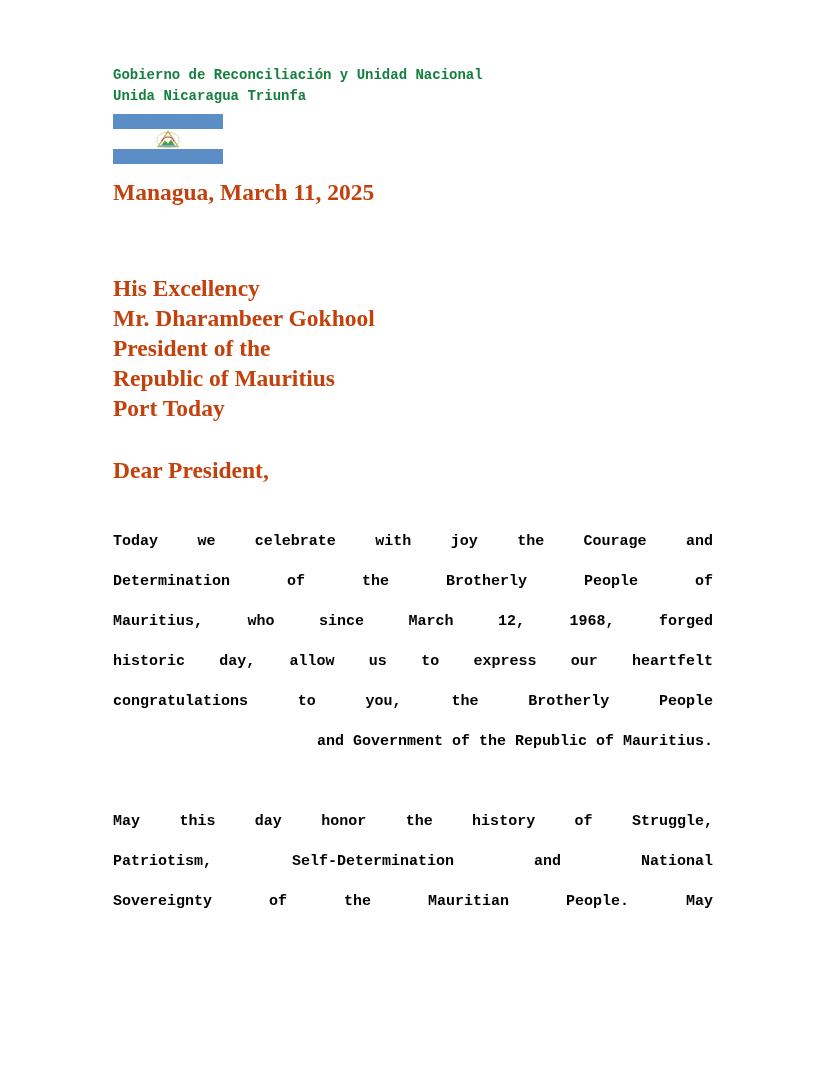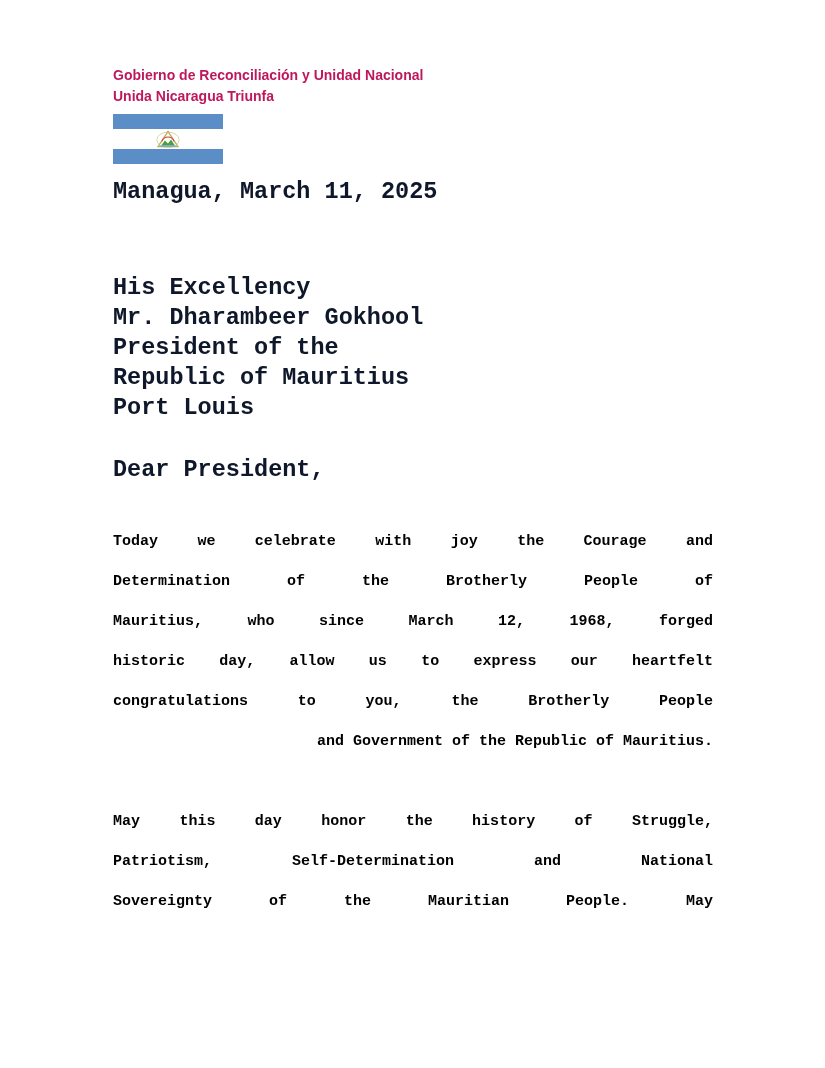--- a/index.html
+++ b/index.html
@@ -9,47 +9,47 @@
     width: 825px;
     height: 1068px;
     background: #ffffff;
     overflow: hidden;
     padding: 65px 112px 0 113px;
     font-synthesis: weight;
   }
 
   
   .letterhead {
-    font-family: Liberation Sans, sans-serif;
+    font-family: Liberation Mono, monospace;
     font-weight: bold;
     font-size: 14px;
     line-height: 21px;
-    color: #be185d;
+    color: #15803d;
   }
 
   
   .flag {
     width: 110px;
     height: 50px;
     margin-top: 7px;
     display: flex;
     flex-direction: column;
   }
   .flag .stripe { flex: 1; position: relative; }
   .flag .stripe.blue { background: var(--flag-blue, #5B8DC6); }
   .flag .stripe.white { background: #ffffff; display: flex; align-items: center; justify-content: center; }
   .emblem { width: 26px; height: 20px; display: block; }
 
   
   .mono-lg {
-    font-family: Liberation Mono, monospace;
+    font-family: Liberation Serif, serif;
     font-weight: bold;
     font-size: 23.5px;
     line-height: 30px;
-    color: #0f172a;
+    color: #c2410c;
     white-space: nowrap;
   }
   .dateline  { margin-top: 13px; }
   .recipient { margin-top: 66px; }
   .salutation { margin-top: 32px; }
 
   .para {
     font-family: "Liberation Mono", "DejaVu Sans Mono", monospace;
     font-weight: bold;
     font-size: 15px;
@@ -89,21 +89,21 @@
     <div class="stripe blue"></div>
   </div>
 
   <div class="dateline mono-lg">Managua, March 11, 2025</div>
 
   <div class="recipient mono-lg">
     <div>His Excellency</div>
     <div>Mr. Dharambeer Gokhool</div>
     <div>President of the</div>
     <div>Republic of Mauritius</div>
-    <div>Port Louis</div>
+    <div>Port Today</div>
   </div>
 
   <div class="salutation mono-lg">Dear President,</div>
 
   <div class="para para-1">
     <div class="bline j">Today we celebrate with joy the Courage and</div>
     <div class="bline j">Determination of the Brotherly People of</div>
     <div class="bline j">Mauritius, who since March 12, 1968, forged</div>
     <div class="bline j">historic day, allow us to express our heartfelt</div>
     <div class="bline j">congratulations to you, the Brotherly People</div>

